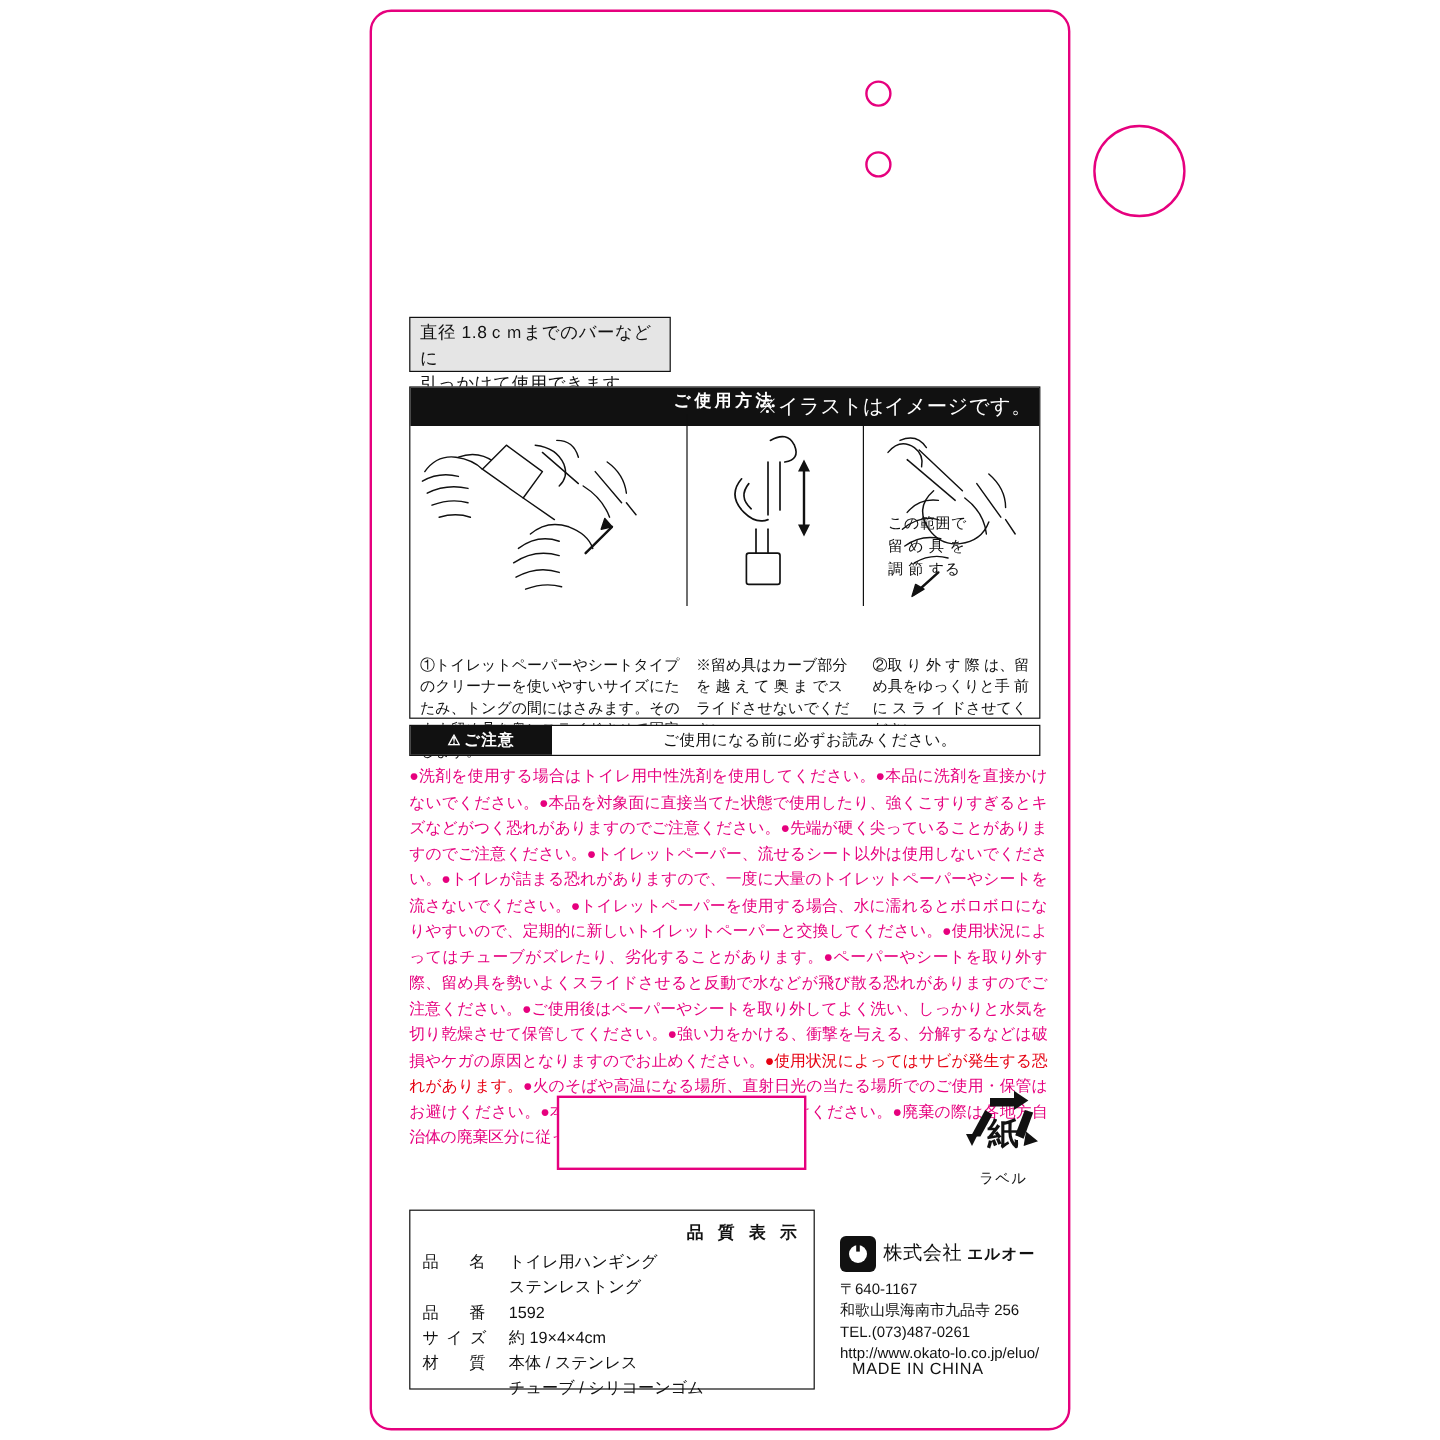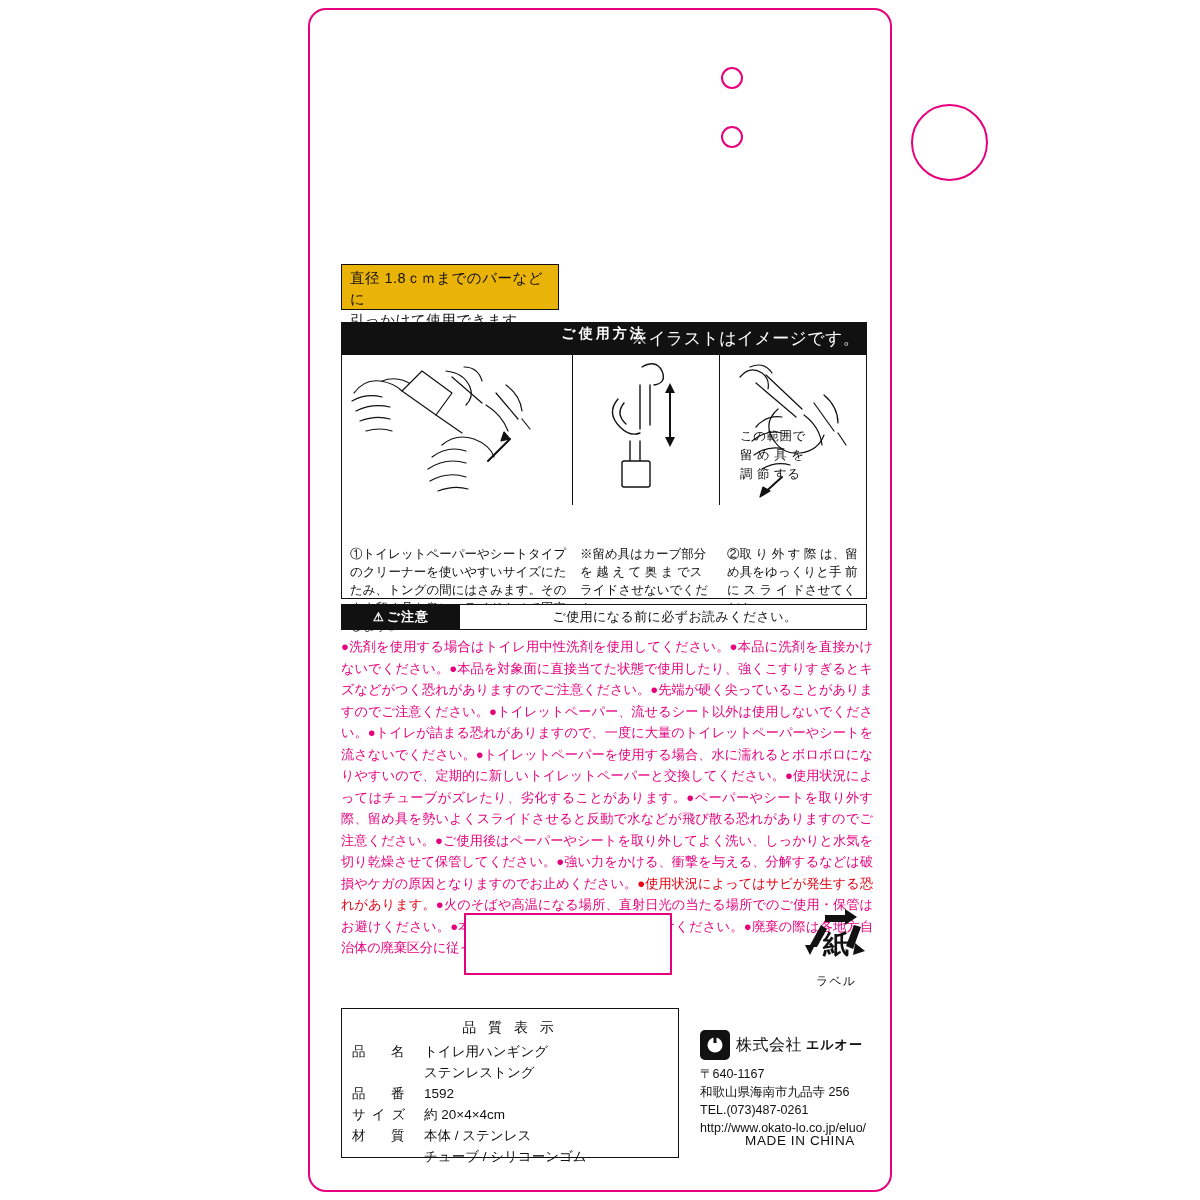--- a/index.html
+++ b/index.html
@@ -17,21 +17,21 @@
 
   
   .hole{position:absolute;border:2px solid #e6007e;border-radius:50%;box-sizing:border-box;}
   #hole-small-1{left:411px;top:57px;width:22px;height:22px;}
   #hole-small-2{left:411px;top:116px;width:22px;height:22px;}
   #hole-big{left:601px;top:94px;width:77px;height:77px;}
 
   
   #bar-note{
     position:absolute;left:341px;top:264px;width:218px;height:46px;
-    border:1px solid #111;box-sizing:border-box;background:#eab308;
+    border:1px solid #111;box-sizing:border-box;background:#e5e5e5;
     font-size:14.5px;line-height:21px;color:#111;padding:3px 0 0 8px;
     letter-spacing:.5px;
   }
 
   
   #usage{
     position:absolute;left:341px;top:322px;width:526px;height:277px;
     border:1px solid #111;box-sizing:border-box;background:#fff;
   }
   #usage-header{
@@ -92,36 +92,36 @@
     position:absolute;left:800px;top:905px;width:72px;height:84px;text-align:center;
   }
   #recycle-label{font-size:12px;color:#111;margin-top:2px;letter-spacing:1px;}
 
   
   #spec{
     position:absolute;left:341px;top:1008px;width:338px;height:150px;
     border:1px solid #111;box-sizing:border-box;padding:8px 10px;
     font-size:13.5px;line-height:21px;color:#111;
   }
-  #spec-title{text-align:center;font-weight:normal;letter-spacing:4px;font-size:14px;margin-bottom:3px;}
+  #spec-title{text-align:right;font-weight:bold;letter-spacing:4px;font-size:14px;margin-bottom:3px;}
   .spec-row{display:flex;}
   .spec-key{width:72px;letter-spacing:6px;flex:none;}
   .spec-val{flex:1;}
   .spec-cont{padding-left:72px;}
 
   
   #company{
     position:absolute;left:700px;top:1030px;width:200px;
     font-size:12.5px;line-height:18px;color:#111;
   }
   #company-top{display:flex;align-items:center;margin-bottom:5px;}
   #company-name{font-size:16px;margin-left:6px;letter-spacing:.5px;}
   #brand{font-size:13px;font-weight:bold;letter-spacing:1px;margin-left:4px;}
   #made-in{
-    position:absolute;left:710px;top:1133px;width:180px;text-align:center;
+    position:absolute;left:710px;top:1133px;width:180px;text-align:left;
     font-size:13.5px;color:#111;letter-spacing:.6px;
   }
 </style>
 </head>
 <body>
 
 <div id="card">
 
   <div class="hole" id="hole-small-1"></div>
   <div class="hole" id="hole-small-2"></div>
@@ -256,21 +256,21 @@
   </div>
   <div class="spec-cont">ステンレストング</div>
 
   <div class="spec-row">
     <div class="spec-key">品　番</div>
     <div class="spec-val">1592</div>
   </div>
 
   <div class="spec-row">
     <div class="spec-key">サイズ</div>
-    <div class="spec-val">約 20×4×4cm</div>
+    <div class="spec-val">約 19×4×4cm</div>
   </div>
 
   <div class="spec-row">
     <div class="spec-key">材　質</div>
     <div class="spec-val">本体 / ステンレス</div>
   </div>
   <div class="spec-cont">チューブ / シリコーンゴム</div>
 </div>
 
 <div id="company">

